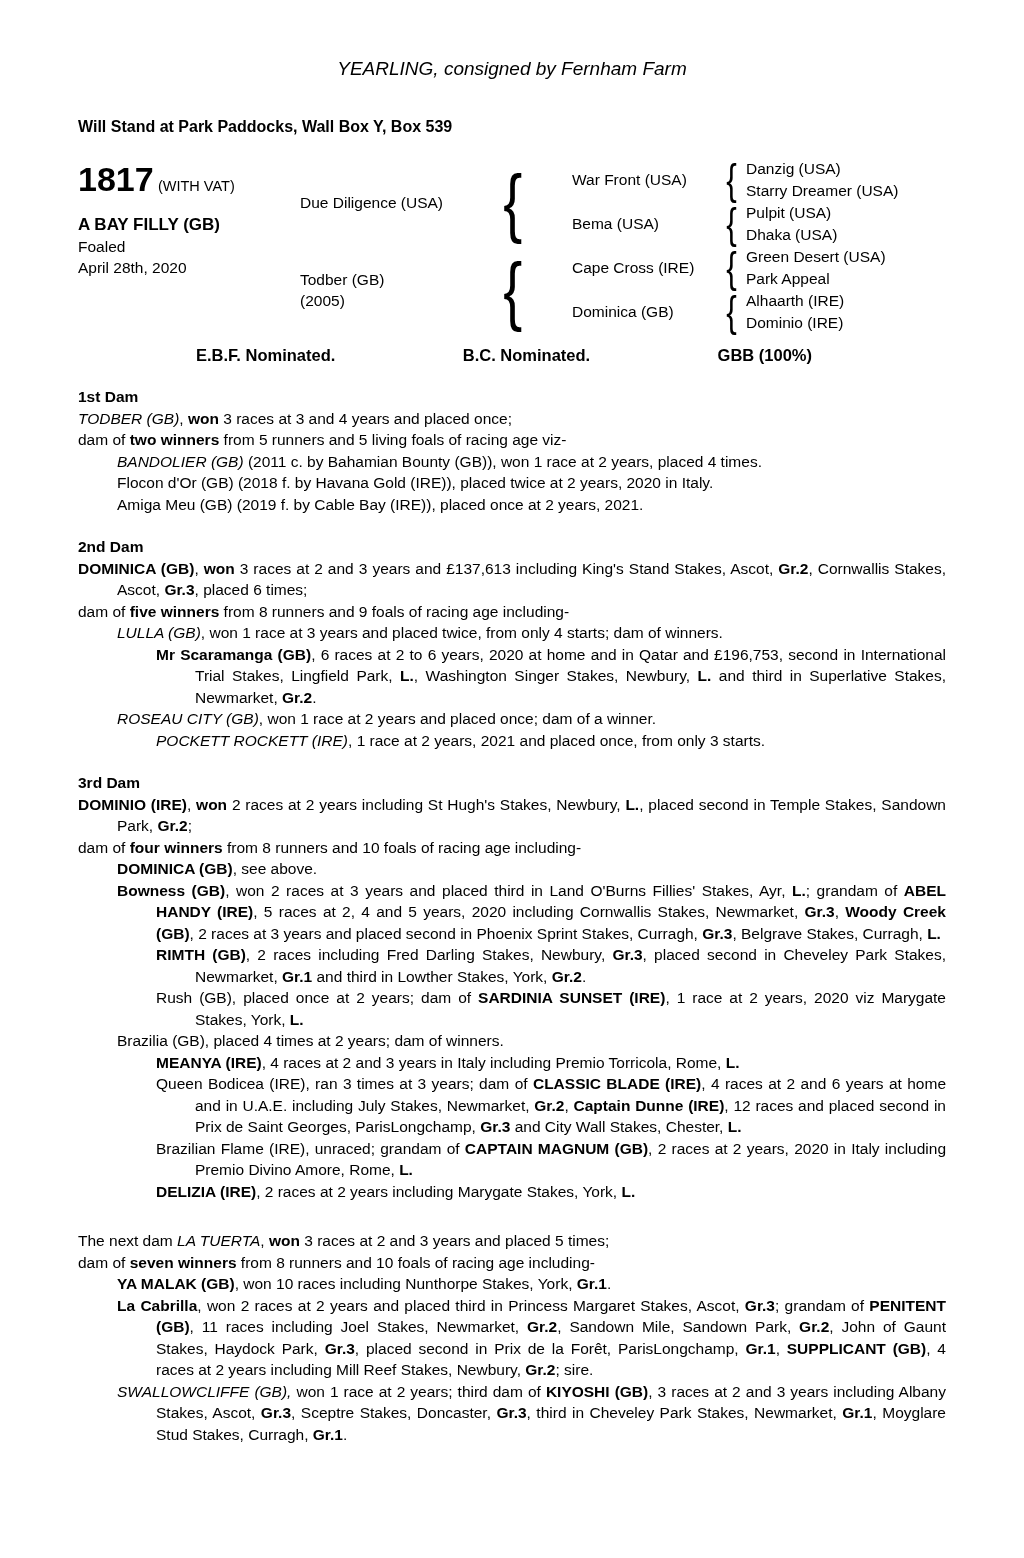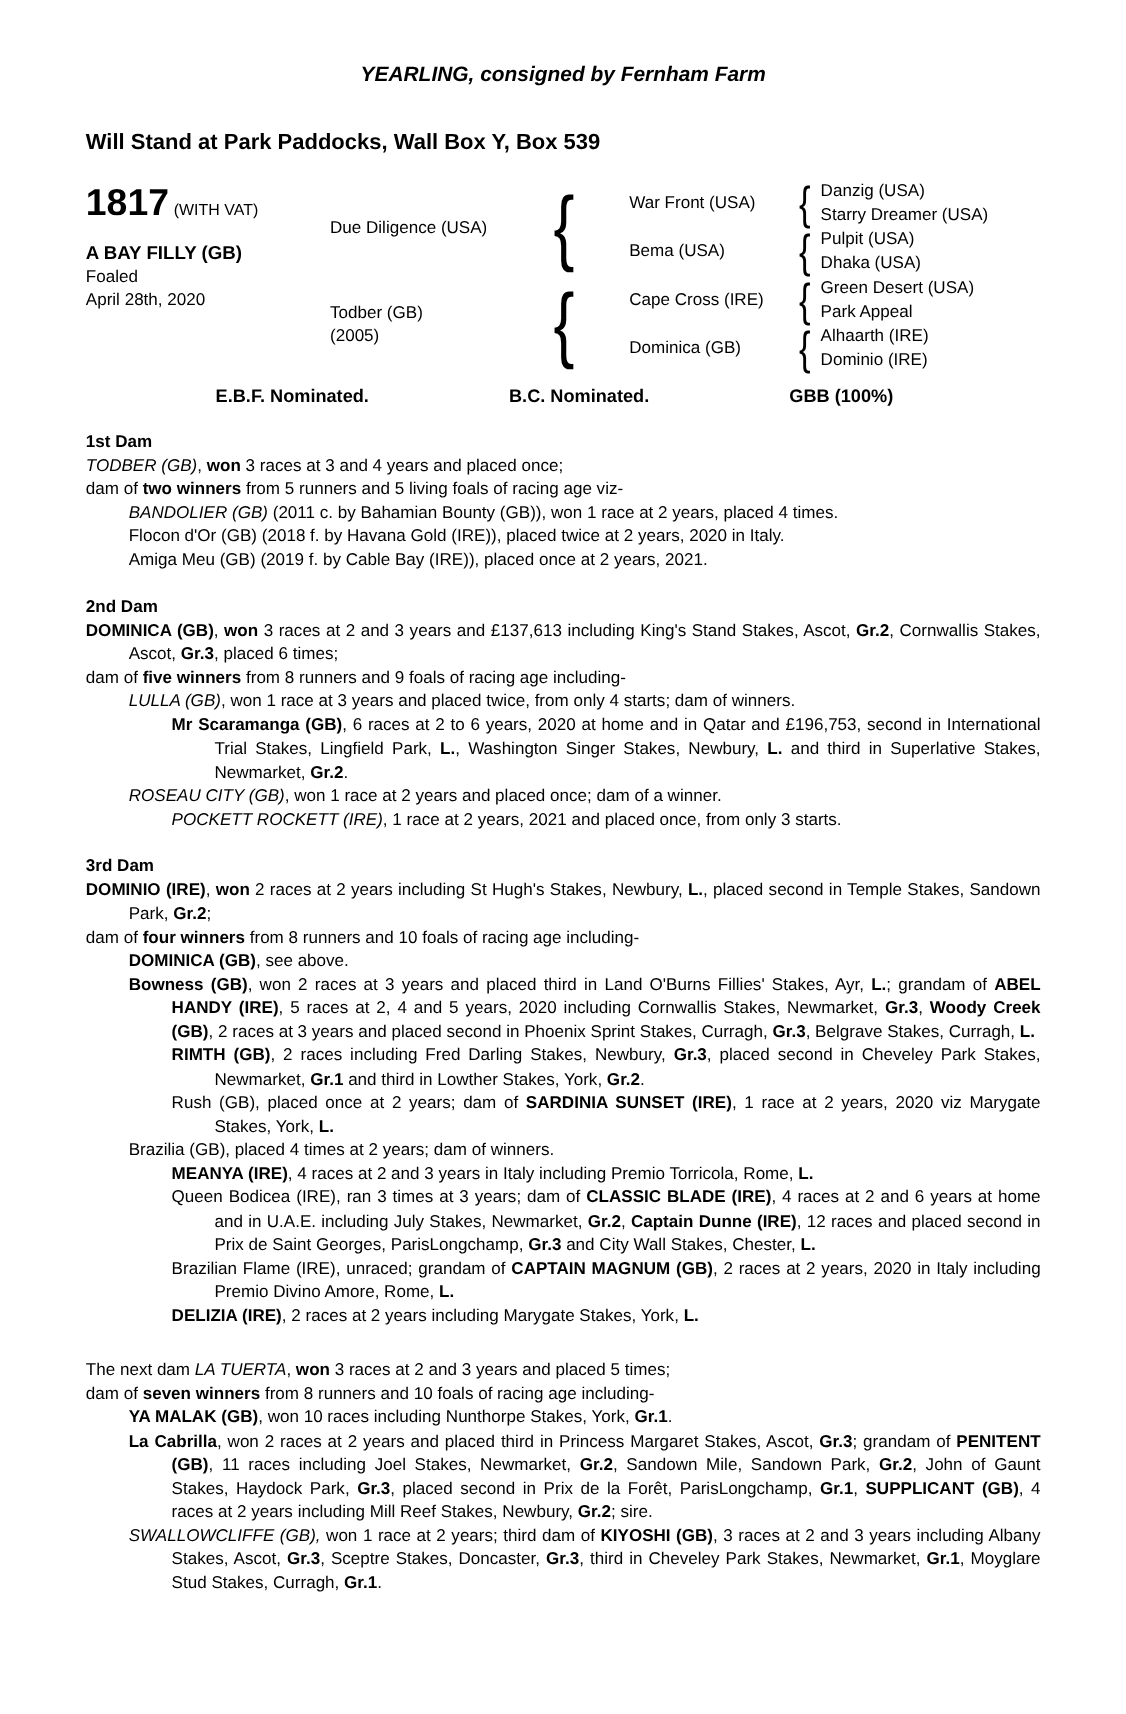--- a/index.html
+++ b/index.html
@@ -11,25 +11,24 @@
     font-family: "Liberation Sans", sans-serif;
     font-size: 15.5px;
   }
   .page { padding: 58px 78px 28px 78px; }
 
   .consign {
     text-align: center;
     font-style: italic;
     font-size: 19px;
     margin-bottom: 38px;
-    font-weight: bold;
   }
   .stand {
     font-weight: bold;
-    font-size: 20px;
+    font-size: 16px;
     margin-bottom: 22px;
   }
 
   
   .lot-row { display: flex; margin-bottom: 6px; }
   .lot-left { width: 222px; flex: none; padding-top: 2px; }
   .lot-num-row { white-space: nowrap; }
   .lot-num { font-size: 34px; font-weight: bold; }
   .vat { font-size: 14.5px; }
   .horse-name { font-weight: bold; font-size: 17px; margin-top: 16px; }

